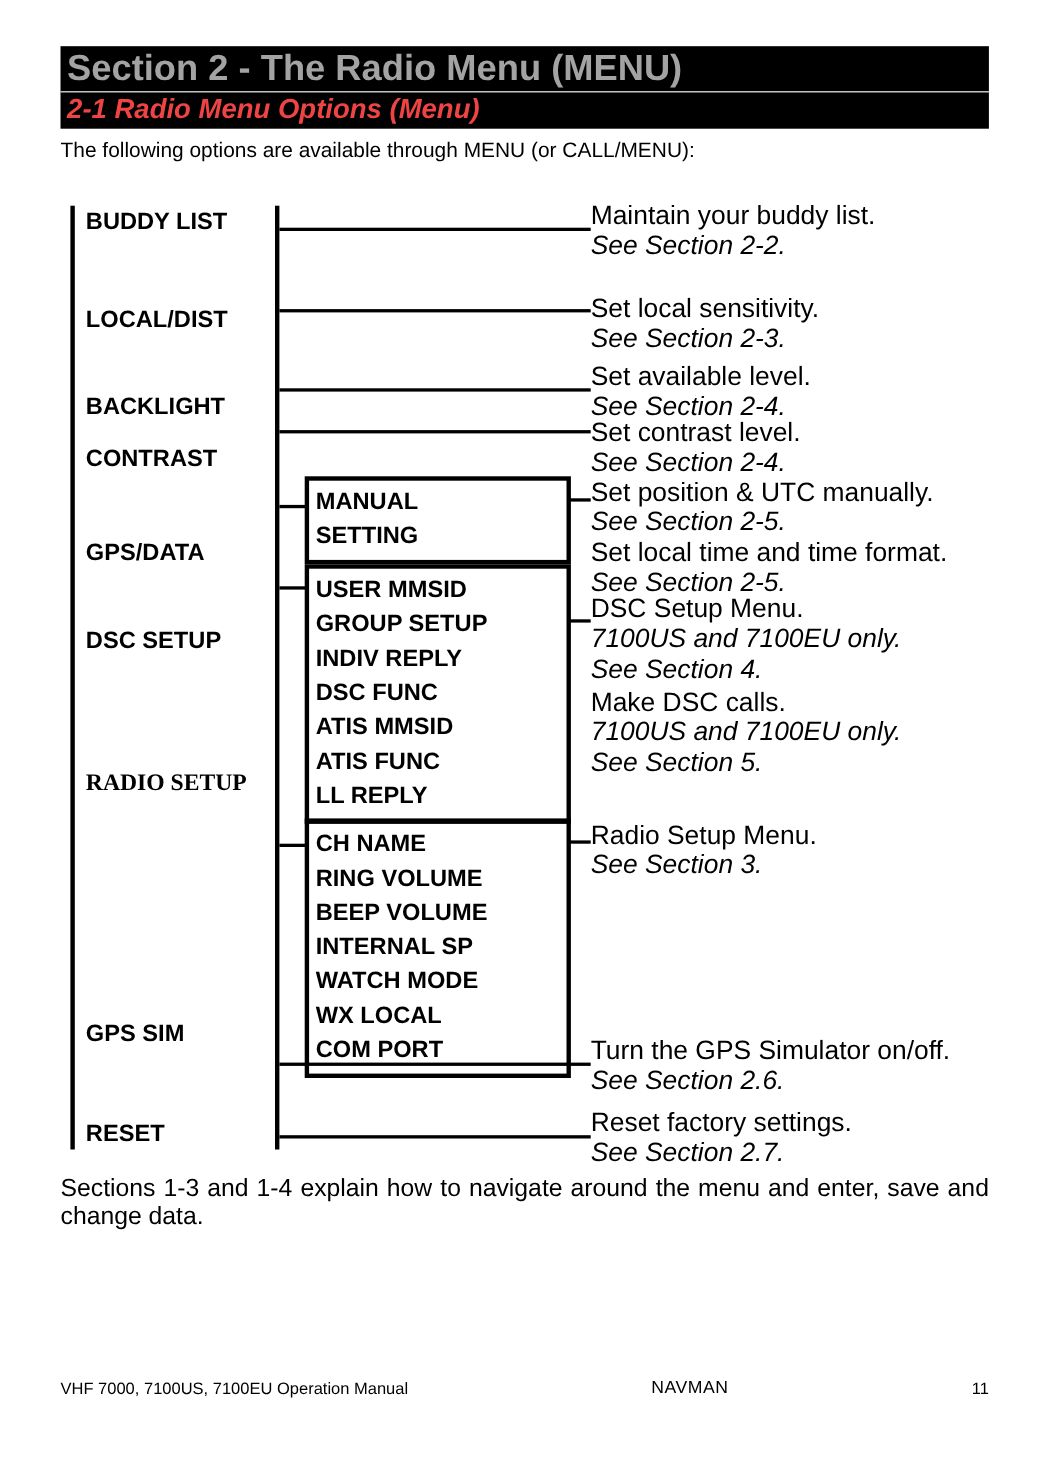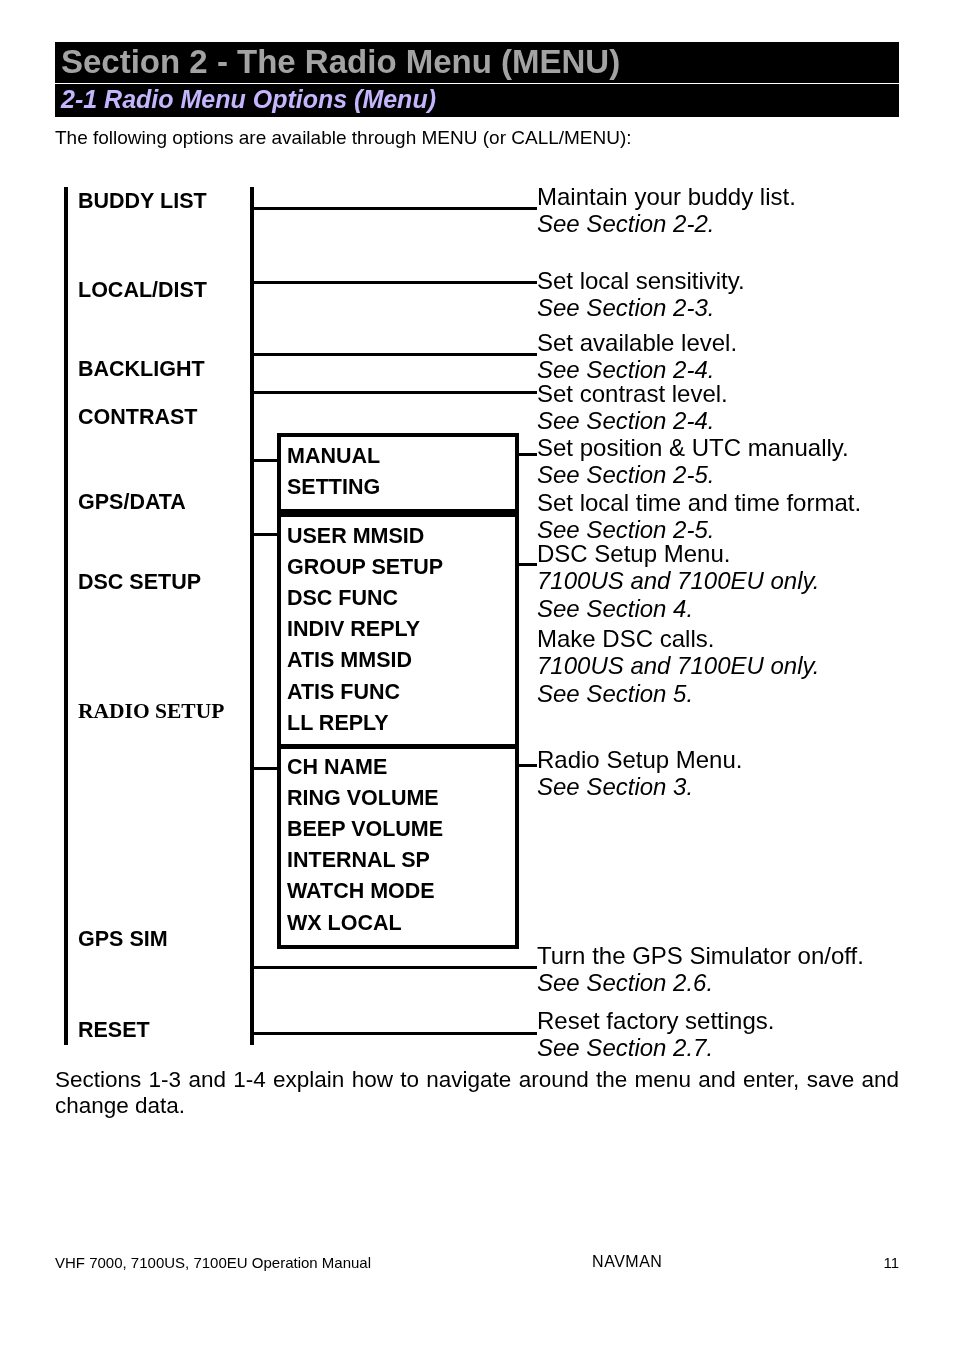--- a/index.html
+++ b/index.html
@@ -15,21 +15,21 @@
     .section-header {
       background: #000;
       color: #a3a3a3;
       font-weight: bold;
       font-size: 33px;
       padding: 2px 6px 3px 6px;
       line-height: 1.1;
     }
     .subsection-header {
       background: #000;
-      color: #c4b5fd;
+      color: #ef4444;
       font-weight: bold;
       font-style: italic;
       font-size: 25px;
       padding: 2px 6px 3px 6px;
       line-height: 1.1;
       border-top: 1px solid #fff;
     }
     .intro {
       font-size: 19px;
       margin-top: 10px;
@@ -117,34 +117,35 @@
   </div>
 
   <div class="col2-box" style="top:246px;">
     <div class="col2-item">MANUAL</div>
     <div class="col2-item">SETTING</div>
   </div>
 
   <div class="col2-box" style="top:326px;">
     <div class="col2-item">USER MMSID</div>
     <div class="col2-item">GROUP SETUP</div>
+    <div class="col2-item">INDIV REPLY</div>
     <div class="col2-item">DSC FUNC</div>
-    <div class="col2-item">INDIV REPLY</div>
     <div class="col2-item">ATIS MMSID</div>
     <div class="col2-item">ATIS FUNC</div>
     <div class="col2-item">LL REPLY</div>
   </div>
 
   <div class="col2-box" style="top:557px;">
     <div class="col2-item">CH NAME</div>
     <div class="col2-item">RING VOLUME</div>
     <div class="col2-item">BEEP VOLUME</div>
     <div class="col2-item">INTERNAL SP</div>
     <div class="col2-item">WATCH MODE</div>
     <div class="col2-item">WX LOCAL</div>
+    <div class="col2-item">COM PORT</div>
   </div>
 
   <div class="desc" style="top:-4px;">
     <div>Maintain your buddy list.</div>
     <div class="ref">See Section 2-2.</div>
   </div>
   <div class="desc" style="top:80px;">
     <div>Set local sensitivity.</div>
     <div class="ref">See Section 2-3.</div>
   </div>

